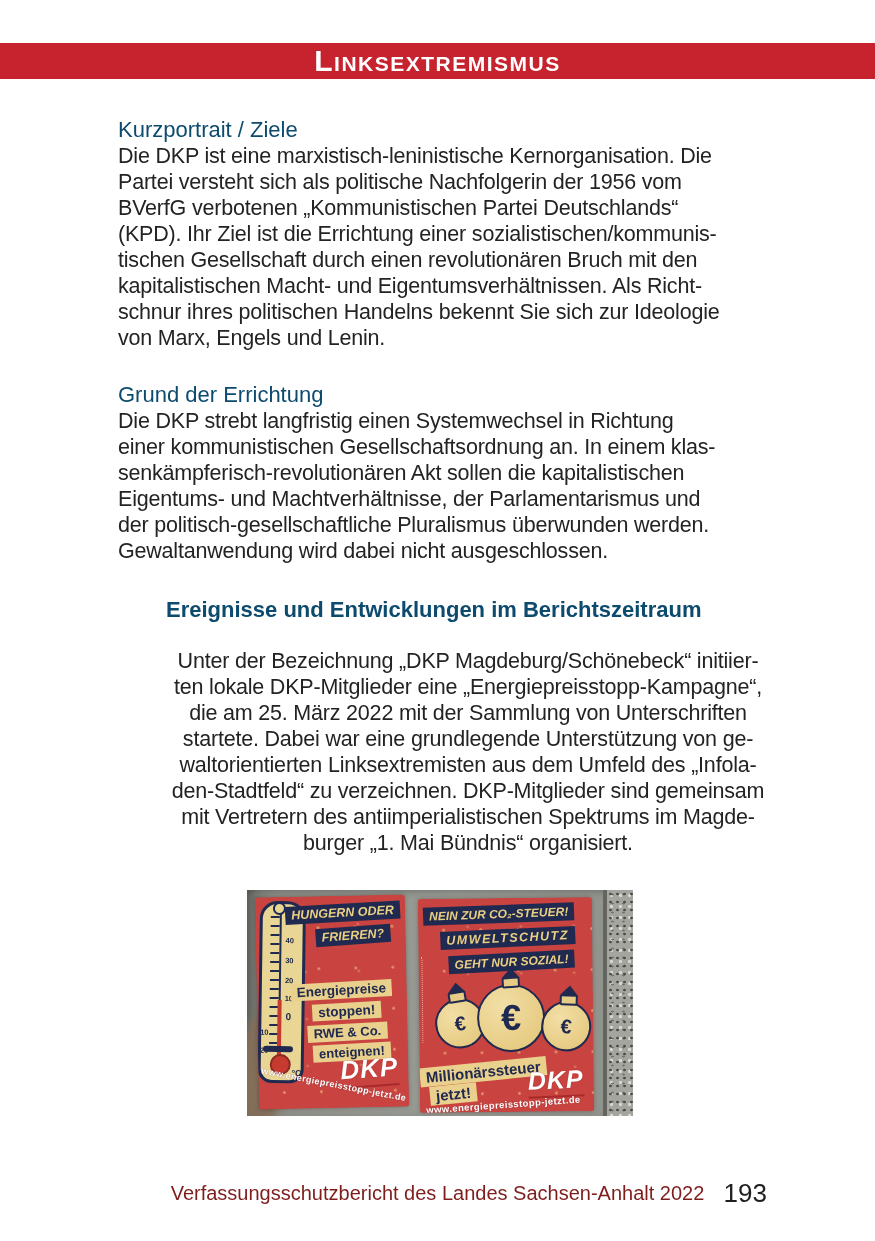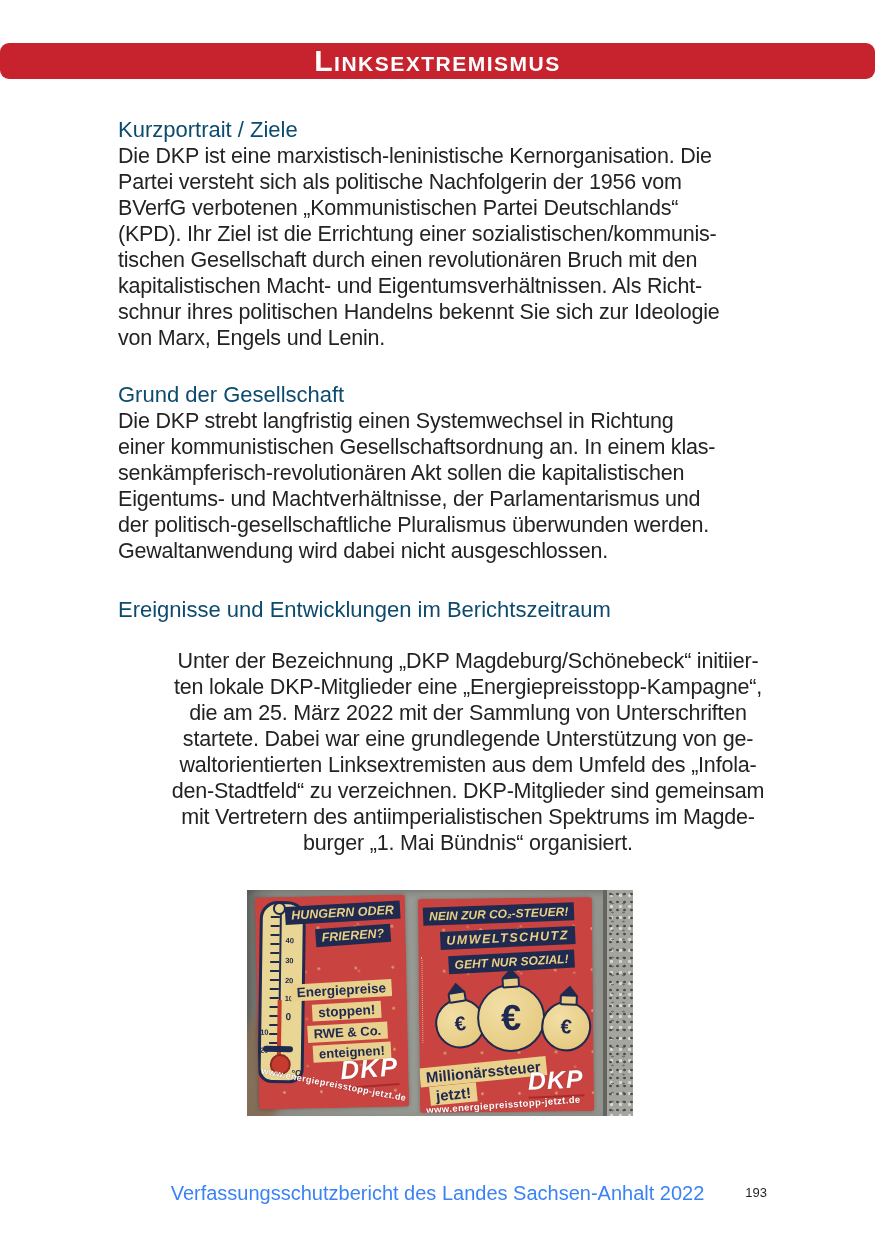--- a/index.html
+++ b/index.html
@@ -1,28 +1,28 @@
 <!DOCTYPE html>
 <html><head>
 <meta charset="utf-8">
 <style>
   html,body{margin:0;padding:0;background:#ffffff;}
   .page{position:relative;width:875px;height:1241px;background:#ffffff;overflow:hidden;
         font-family:"Liberation Sans",sans-serif;}
 
   
-  .banner{position:absolute;left:0;top:43px;width:875px;height:36px;background:#c6232e;border-radius:9px;}
+  .banner{position:absolute;left:0;top:43px;width:875px;height:36px;background:#c6232e;}
   .banner-title{width:100%;text-align:center;color:#ffffff;text-transform:uppercase;
         font-size:21px;line-height:36px;font-weight:600;letter-spacing:1.5px;}
   .banner-title::first-letter{font-size:30px;}
 
   
   .content{position:absolute;left:118px;top:116px;width:700px;}
   .sec-heading{margin:0;font-size:22px;line-height:27px;font-weight:400;color:#0c4a6e;}
-  .sec-heading.bold{font-weight:400;}
+  .sec-heading.bold{font-weight:700;margin-left:48px;}
   .body-text{margin:0;font-size:21.5px;line-height:26px;color:#232323;white-space:pre;letter-spacing:-0.2px;}
   .sec2{margin-top:30px;}
   .sec3{margin-top:32px;}
   .sec3 .body-text{margin-top:25px;text-align:center;}
 
   
   .photo{position:absolute;left:247px;top:890px;width:386px;height:226px;overflow:hidden;
          background:linear-gradient(90deg,#7c7f78 0%,#8f928b 8%,#999c95 55%,#93968f 90%,#8b8e87 100%);
          box-shadow:inset 12px 0 14px -8px rgba(35,35,35,.45), inset 0 6px 8px -6px rgba(40,40,40,.35);}
   .ground{position:absolute;left:-10px;bottom:-12px;width:52px;height:118px;background:#8a7560;
@@ -77,22 +77,22 @@
   .bag::before{content:"";position:absolute;top:-9px;left:50%;transform:translateX(-50%) rotate(-3deg);
         width:14px;height:7px;background:#e7cc85;border:2px solid #20294f;border-radius:2px;}
   .bag::after{content:"";position:absolute;top:-18px;left:50%;transform:translateX(-50%);
         width:0;height:0;border-left:9px solid transparent;border-right:9px solid transparent;
         border-bottom:10px solid #20294f;}
   .fineprint{position:absolute;left:3px;top:58px;height:86px;width:0;
         border-left:1.5px dotted rgba(255,255,255,.55);}
 
   
   .footer-text{position:absolute;left:0;right:0;top:1181px;text-align:center;
-        font-size:20px;line-height:24px;color:#3b82f6;}
-  .page-num{position:absolute;right:108px;top:1181px;font-size:13px;line-height:24px;color:#1f1f1f;margin-left:16px;}
+        font-size:20px;line-height:24px;color:#7f1d1d;}
+  .page-num{position:absolute;right:108px;top:1181px;font-size:26px;line-height:24px;color:#1f1f1f;margin-left:16px;}
 </style>
 </head>
 <body>
 
 <div class="page">
 
   <header class="banner">
     <div class="banner-title">Linksextremismus</div>
   </header>
 
@@ -104,21 +104,21 @@
 Partei versteht sich als politische Nachfolgerin der 1956 vom
 BVerfG verbotenen „Kommunistischen Partei Deutschlands“
 (KPD). Ihr Ziel ist die Errichtung einer sozialistischen/kommunis-
 tischen Gesellschaft durch einen revolutionären Bruch mit den
 kapitalistischen Macht- und Eigentumsverhältnissen. Als Richt-
 schnur ihres politischen Handelns bekennt Sie sich zur Ideologie
 von Marx, Engels und Lenin.</p>
     </section>
 
     <section class="sec2">
-      <h2 class="sec-heading">Grund der Gesellschaft</h2>
+      <h2 class="sec-heading">Grund der Errichtung</h2>
       <p class="body-text">Die DKP strebt langfristig einen Systemwechsel in Richtung
 einer kommunistischen Gesellschaftsordnung an. In einem klas-
 senkämpferisch-revolutionären Akt sollen die kapitalistischen
 Eigentums- und Machtverhältnisse, der Parlamentarismus und
 der politisch-gesellschaftliche Pluralismus überwunden werden.
 Gewaltanwendung wird dabei nicht ausgeschlossen.</p>
     </section>
 
     <section class="sec3">
       <h2 class="sec-heading bold">Ereignisse und Entwicklungen im Berichtszeitraum</h2>

